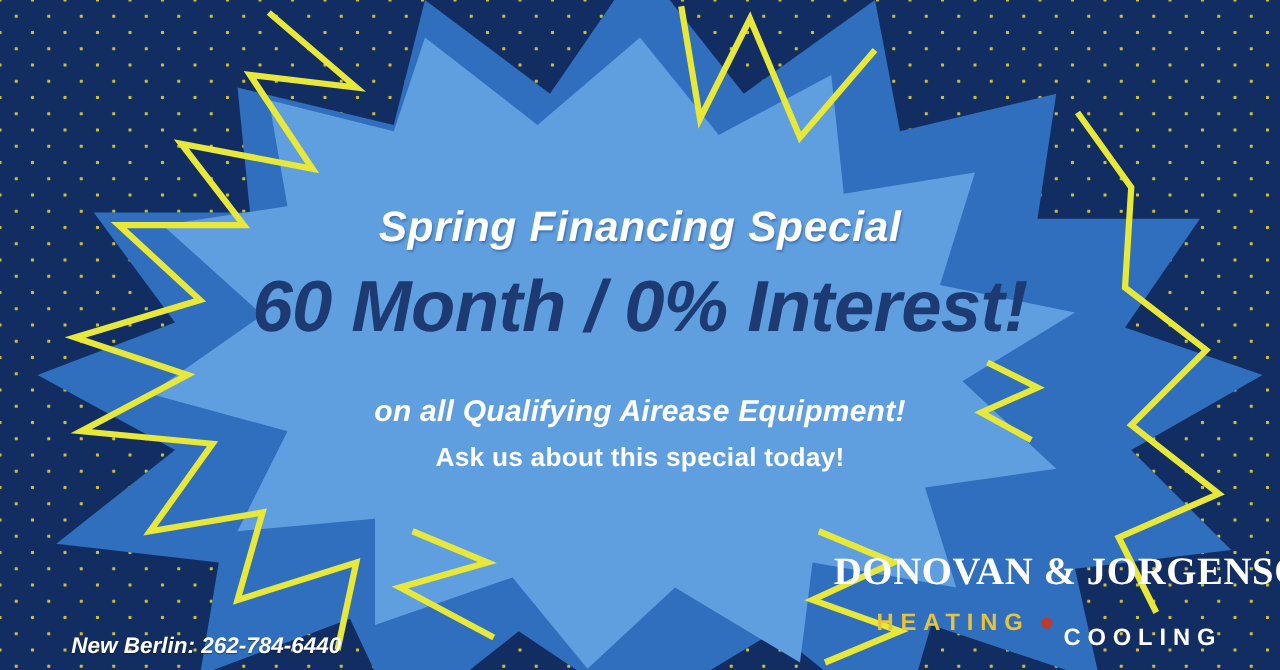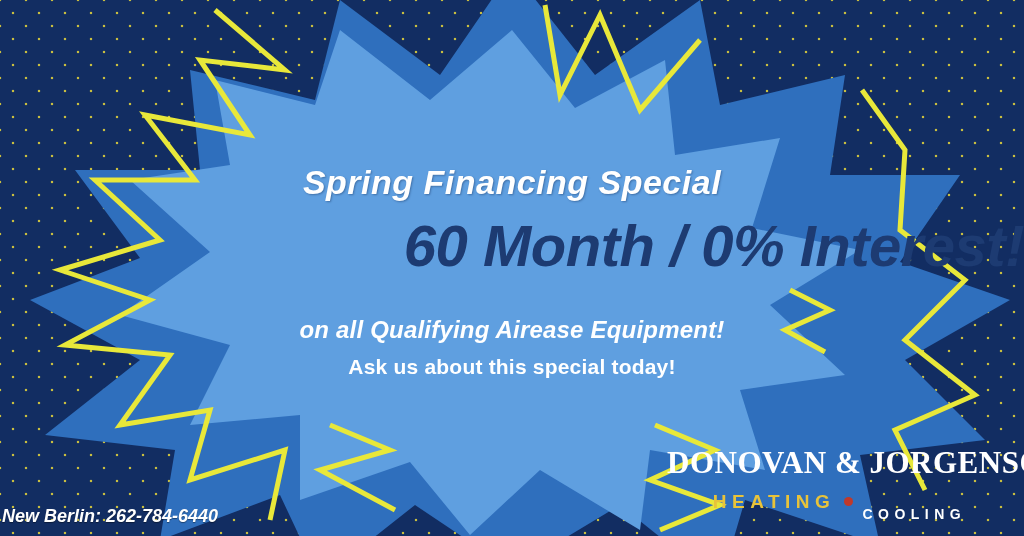--- a/index.html
+++ b/index.html
@@ -53,21 +53,21 @@
     font-size: 34px;
     font-style: italic;
     font-weight: bold;
     letter-spacing: 0.5px;
     text-shadow: 1px 1px 2px rgba(10,30,70,0.35);
   }
   .headline2 {
     position: absolute;
     width: 100%;
     top: 212px;
-    text-align: right;
+    text-align: center;
     color: #1d3b72;
     font-size: 58px;
     font-style: italic;
     font-weight: bold;
     letter-spacing: -0.5px;
   }
   .subline1 {
     position: absolute;
     width: 100%;
     top: 300px;
@@ -87,22 +87,22 @@
     color: #ffffff;
     font-size: 21px;
     font-weight: bold;
     letter-spacing: 0.2px;
   }
   .phones {
     position: absolute;
     left: 0;
     bottom: 8px;
     width: 300px;
-    text-align: left;
-    padding-left: 2px;
+    text-align: center;
+    padding-left: 15px;
   }
   .phone-line {
     color: #ffffff;
     font-size: 18px;
     font-weight: bold;
     font-style: italic;
     line-height: 23px;
     white-space: nowrap;
     text-shadow: 0 1px 1px rgba(0,0,0,0.4);
   }
@@ -139,21 +139,21 @@
   .logo-dot {
     width: 9px;
     height: 9px;
     background: #c0392b;
     border-radius: 50%;
     display: inline-block;
     margin-bottom: 2px;
   }
   .logo-cooling {
     color: #ffffff;
-    font-size: 14px;
+    font-size: 19px;
     font-weight: bold;
     letter-spacing: 5.5px;
     font-family: "Liberation Sans", sans-serif;
     margin-top: 24px;
   }
 </style>
 </head>
 <body>
 
 <div class="banner">

